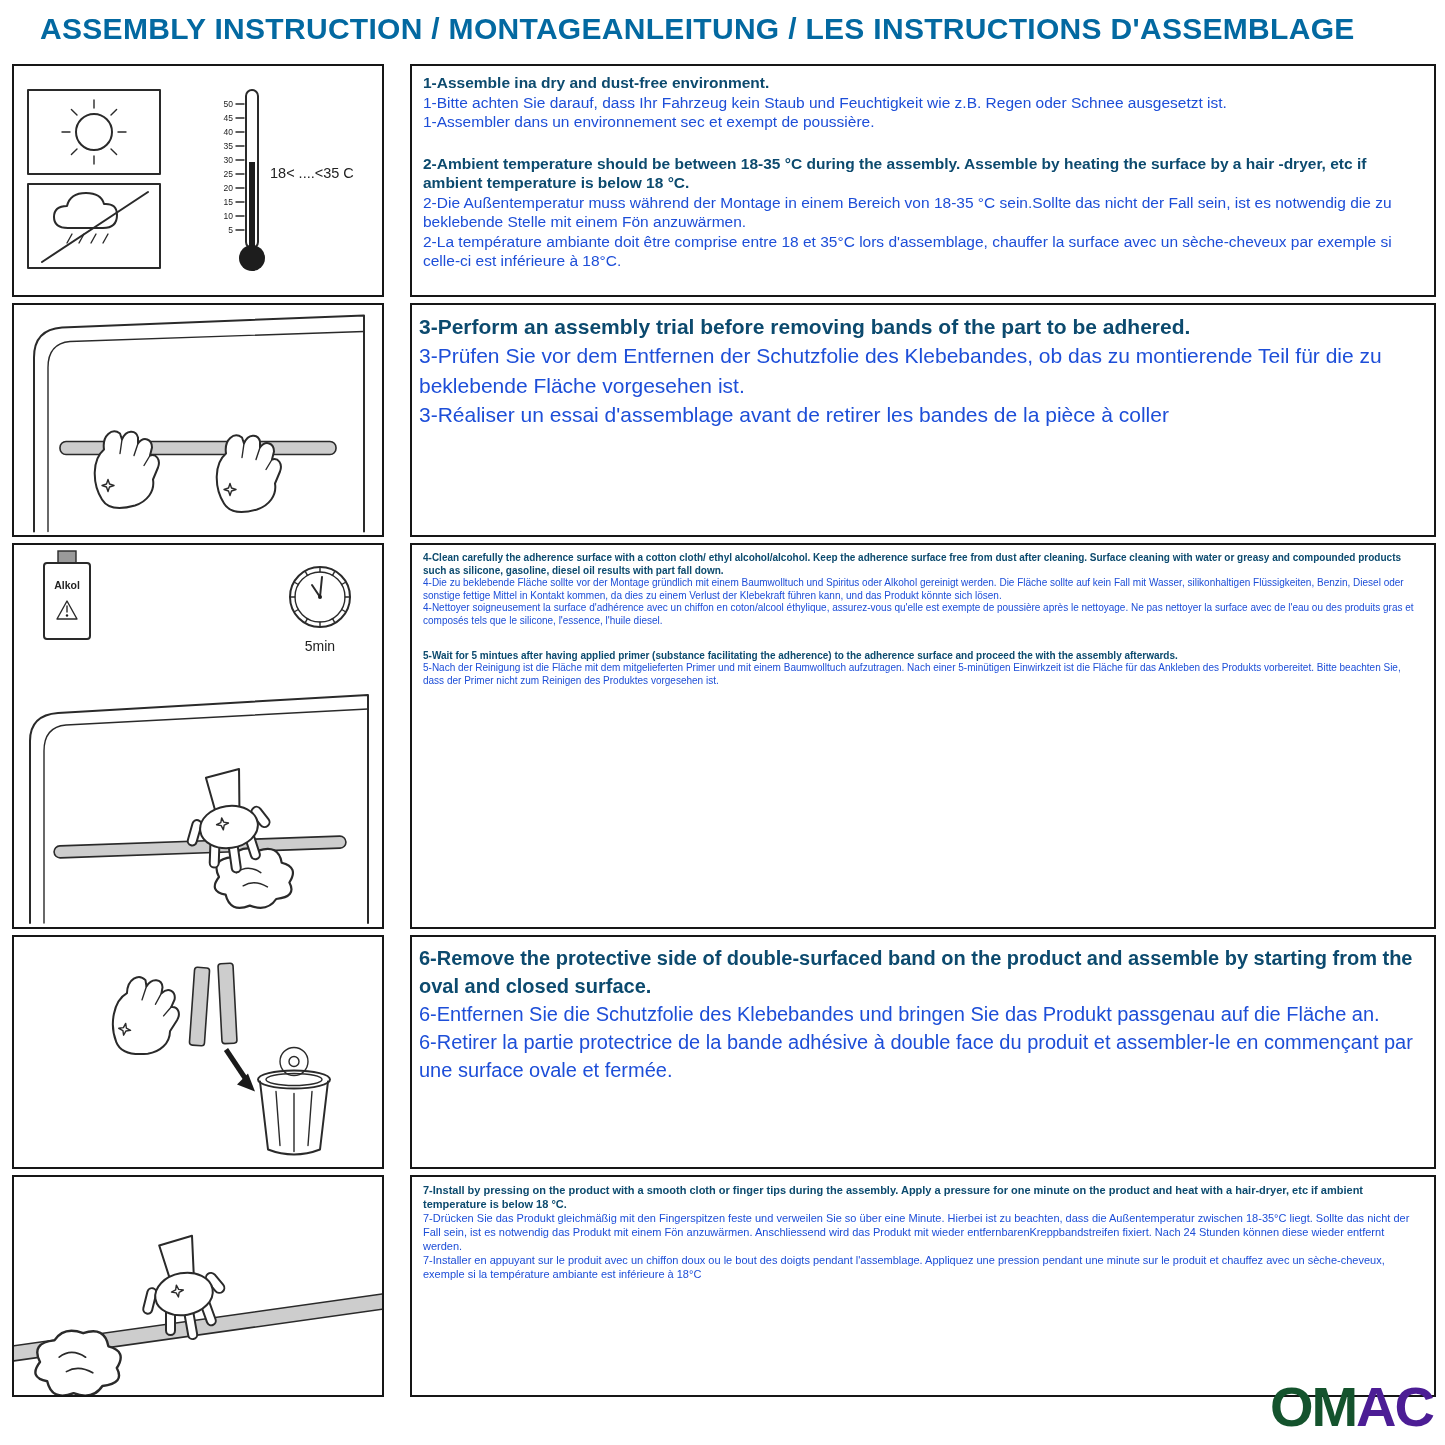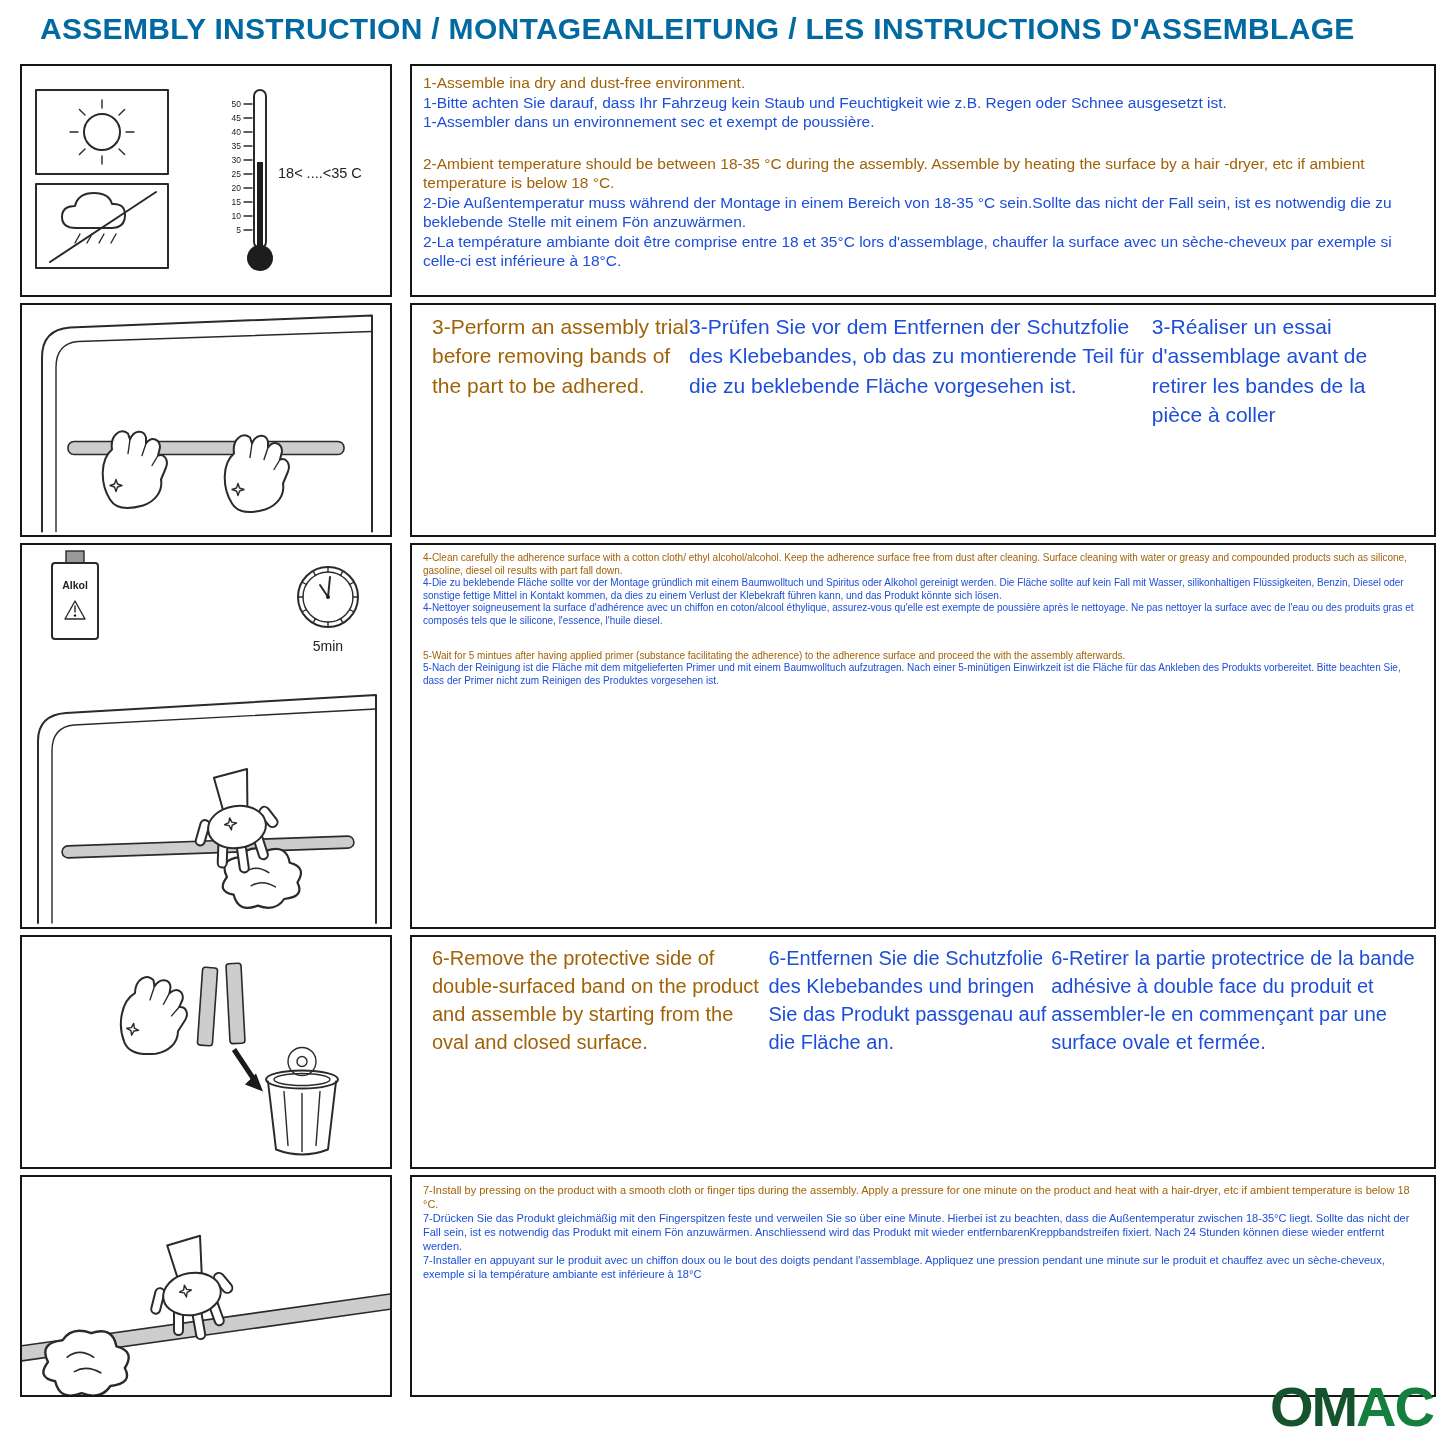--- a/index.html
+++ b/index.html
@@ -1,45 +1,45 @@
 <!DOCTYPE html>
 <html><head>
 <meta charset="utf-8">
 <style>
   *{margin:0;padding:0;box-sizing:border-box}
   html,body{width:1445px;height:1445px;background:#fff;font-family:"Liberation Sans",sans-serif;overflow:hidden}
   .page{position:relative;width:1445px;height:1445px;background:#fff}
   .title{position:absolute;left:40px;top:12px;font-size:30px;font-weight:800;color:#0369a1;letter-spacing:.3px;white-space:nowrap}
-  .imgbox{position:absolute;left:20px;width:372px;border:2px solid #161616;background:#fff;overflow:hidden}
+  .imgbox{position:absolute;left:12px;width:372px;border:2px solid #161616;background:#fff;overflow:hidden}
   .textbox{position:absolute;left:410px;width:1026px;border:2px solid #161616;background:#fff;overflow:hidden;padding:7px 14px 6px 11px}
   .r1{top:64px;height:233px}
   .r2{top:303px;height:234px}
   .r3{top:543px;height:386px}
   .r4{top:935px;height:234px}
   .r5{top:1175px;height:222px}
   .tb1 p{font-size:15.5px;line-height:1.26}
   .tb2 p{font-size:21px;line-height:1.4}
   .tb3 p{font-size:10px;line-height:1.26}
   .tb4 p{font-size:20px;line-height:1.4}
   .tb5 p{font-size:11px;line-height:1.27}
-  .tb2,.tb4{display:flex;flex-direction:row;justify-content:flex-start;padding-left:20px}
-  p.b{font-weight:400;color:#a16207}
+  .tb2,.tb4{display:flex;flex-direction:column;justify-content:flex-start;padding-left:7px}
+  p.b{font-weight:700;color:#0c4a6e}
   p.n{color:#1d4ed8}
   p.gap{margin-top:22px}
   .imgbox svg{width:100%;height:100%;display:block}
   .ln{fill:none;stroke:#2a2a2a;stroke-width:2;stroke-linecap:round;stroke-linejoin:round}
   .thin{stroke-width:1.4}
   .strip{fill:#cdcdcd;stroke:#2a2a2a;stroke-width:1.6}
   .hd{fill:#fff;stroke:#2a2a2a;stroke-width:2;stroke-linejoin:round}
   .dark{fill:#1d1d1d;stroke:none}
   .gray{fill:#9a9a9a;stroke:#2a2a2a;stroke-width:1.4}
   .lbl{fill:#222}
   .logo{position:absolute;right:12px;bottom:10px;font-size:56px;font-weight:900;letter-spacing:-2px;line-height:1}
   .logo-dark{color:#14532d}
-  .logo-red{color:#15803d}
+  .logo-red{color:#4c1d95}
   .defs-holder{position:absolute;width:0;height:0;overflow:hidden}
 </style>
 </head>
 <body>
 
 <div class="page">
 
   <svg class="defs-holder" aria-hidden="true">
     <defs>
       <g id="hand">

